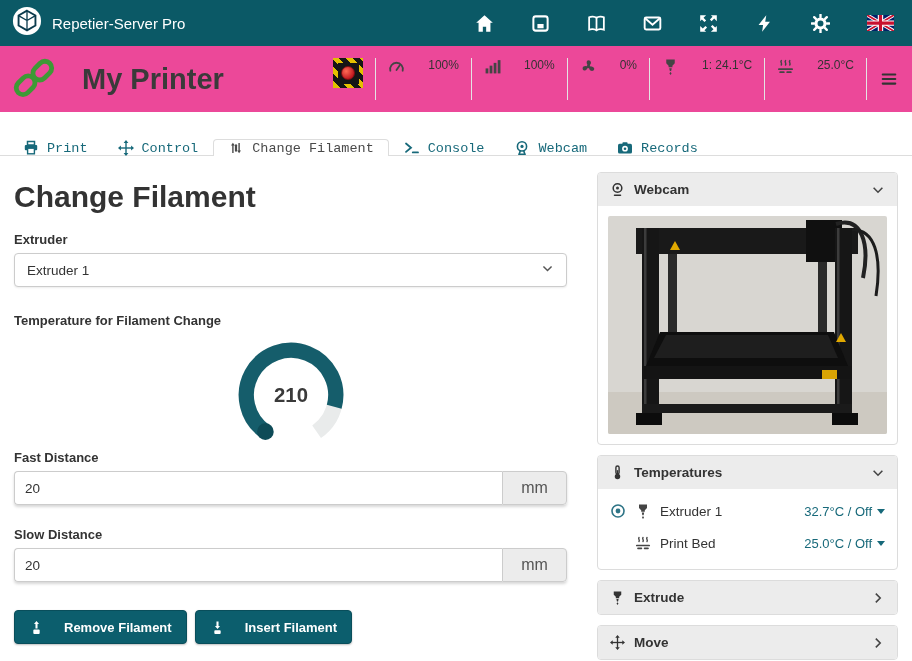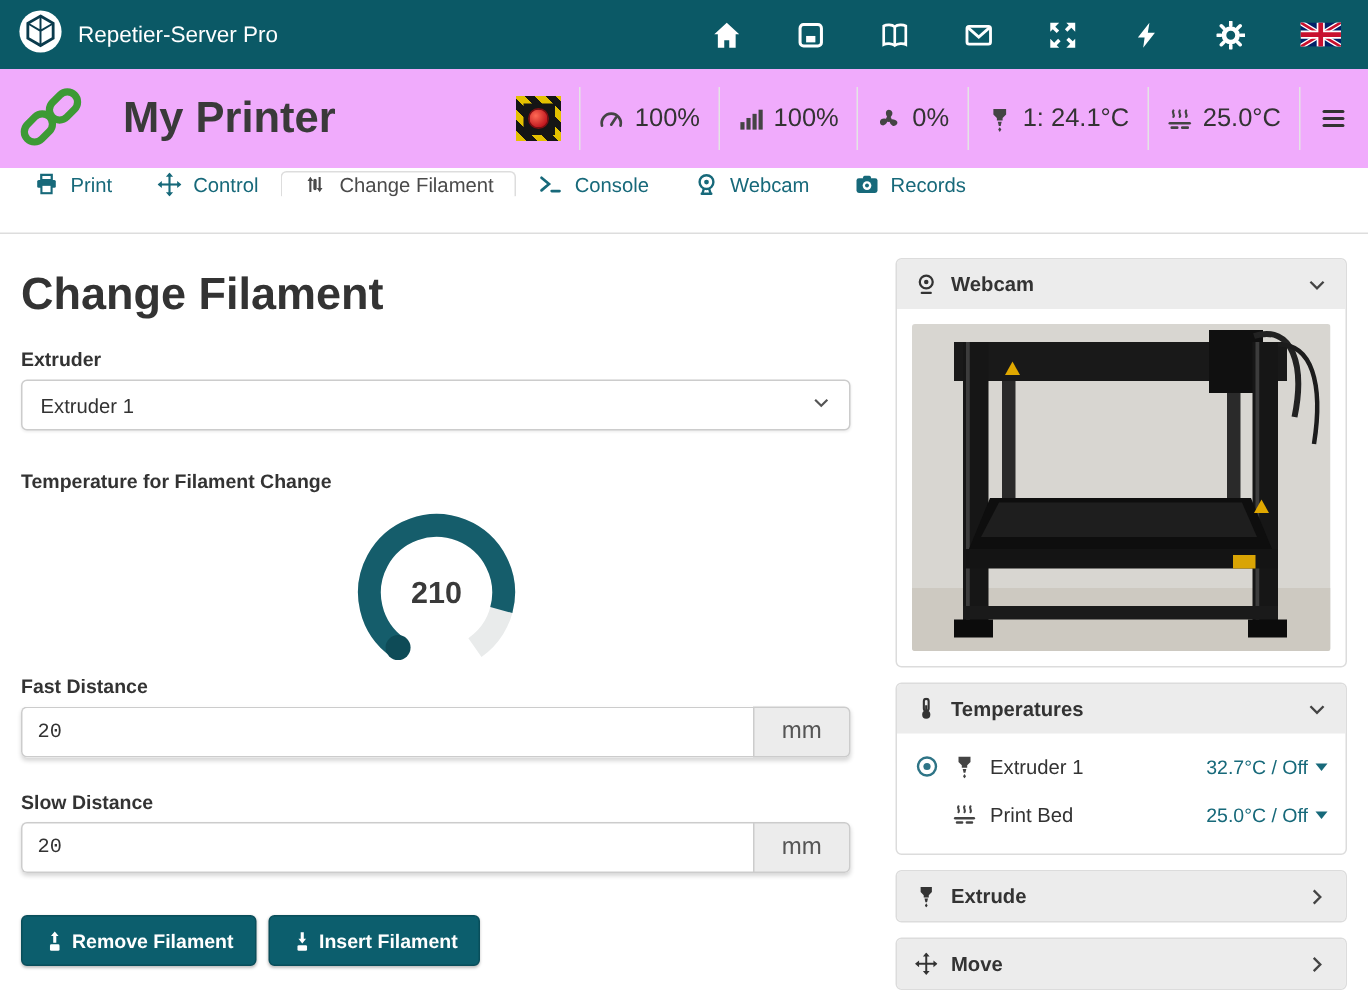--- a/index.html
+++ b/index.html
@@ -7,57 +7,57 @@
   body { font-family: "Liberation Sans", sans-serif; background: #fff; position: relative; }
 
   
   .navbar { height: 46px; background: #0b5966; display: flex; align-items: center; padding: 0 18px 0 12px; }
   .brand { color: #fff; font-size: 15px; font-weight: 400; margin-left: 10px; }
   .nav-icons { margin-left: auto; display: flex; align-items: center; gap: 37px; color: #fff; }
   .nav-icons .nico { width: 19px; height: 19px; display: block; cursor: pointer; }
   .nav-icons .flag { width: 27px; height: 17px; display: block; cursor: pointer; }
 
   
-  .pheader { height: 66px; display: flex; align-items: center; padding: 0 12px; background: #f0abfc; }
+  .pheader { height: 66px; display: flex; align-items: center; padding: 0 12px; background: #ec4899; }
   .chain { width: 46px; height: 46px; }
   .ptitle { font-size: 29px; font-weight: 700; color: #3a3a3a; margin-left: 24px; }
   .status { margin-left: auto; display: flex; align-items: center; }
-  .sitem { display: flex; align-items: center; gap: 7px; padding: 0 12px; height: 42px; border-left: 1px solid #e4e4e4; font-size: 17px; color: #333; cursor: pointer; }
+  .sitem { display: flex; align-items: flex-start; gap: 23px; padding: 0 12px; height: 42px; border-left: 1px solid #e4e4e4; font-size: 12px; color: #333; cursor: pointer; }
   .sitem.first { border-left: none; }
   .sico { width: 17px; height: 17px; color: #444; display: block; }
   .estop { width: 30px; height: 30px; background: repeating-linear-gradient(45deg, #e3c000 0 5px, #151515 5px 10px); display: flex; align-items: center; justify-content: center; cursor: pointer; }
   .estop-inner { width: 21px; height: 21px; background: #151515; display: flex; align-items: center; justify-content: center; }
   .estop-btn { width: 14px; height: 14px; border-radius: 50%; background: radial-gradient(circle at 35% 35%, #ff6a55, #c0181f 72%); border: 1px solid #7d0e12; }
   .menu-btn { padding: 0 2px 0 13px; border-left: 1px solid #e4e4e4; height: 42px; display: flex; align-items: center; color: #333; cursor: pointer; }
 
   
-  .tabs { display: flex; align-items: flex-start; border-bottom: 1px solid #ddd; padding: 2px 8px 0; height: 44px; }
+  .tabs { display: flex; align-items: flex-end; border-bottom: 1px solid #ddd; padding: 2px 8px 0; height: 44px; font-family: Liberation Mono, monospace; }
   .tab { display: flex; align-items: center; gap: 8px; padding: 0 14px; font-size: 13.5px; color: #17697a; cursor: pointer; border: 1px solid transparent; border-bottom: none; margin-bottom: -1px; border-radius: 4px 4px 0 0; }
   .tab.active { background: #fff; border-color: #ddd; color: #4a4a4a; font-weight: 400; position: relative; }
   .tab.active::after { content: ""; position: absolute; left: 0; right: 0; bottom: -1px; height: 1px; background: #fff; }
   .tico { width: 16px; height: 16px; display: block; }
 
   
   .content { display: flex; padding: 16px 14px 0; gap: 30px; align-items: flex-start; }
   .left { width: 553px; flex: none; }
   .right { width: 301px; flex: none; }
 
   .page-title { font-size: 30px; font-weight: 700; color: #333; margin: 8px 0 18px; }
   .field-label { font-size: 13px; font-weight: 700; color: #333; margin-bottom: 6px; }
 
   .select { height: 34px; border: 1px solid #ccc; border-radius: 4px; background: #fff; display: flex; align-items: center; justify-content: space-between; padding: 0 12px; font-size: 13.5px; color: #333; margin-bottom: 26px; cursor: pointer; box-shadow: 0 1px 2px rgba(0,0,0,.08); }
 
   .gauge-wrap { display: flex; justify-content: center; margin: 6px 0 6px; align-items: center; }
 
   .igroup { display: flex; border-radius: 4px; box-shadow: 0 2px 3px rgba(0,0,0,.16); margin-bottom: 22px; }
-  .igroup input { flex: 1; height: 34px; border: 1px solid #ccc; border-right: none; border-radius: 4px 0 0 4px; padding: 0 10px; font-size: 13.5px; color: #333; font-family: Liberation Mono, monospace; outline: none; background: #fff; }
+  .igroup input { flex: 1; height: 34px; border: 1px solid #ccc; border-right: none; border-radius: 4px 0 0 4px; padding: 0 10px; font-size: 13.5px; color: #333; font-family: Liberation Sans, sans-serif; outline: none; background: #fff; }
   .addon { width: 65px; background: #ececec; border: 1px solid #ccc; border-radius: 0 4px 4px 0; display: flex; align-items: center; justify-content: center; font-size: 16px; color: #555; }
 
   .btn-row { display: flex; gap: 8px; margin-top: 28px; }
-  .btn { display: flex; align-items: center; gap: 4px; background: #0c5e6d; border: 1px solid #094e5b; color: #fff; font-size: 13px; font-weight: 700; height: 34px; padding: 0 14px; border-radius: 4px; cursor: pointer; font-family: inherit; box-shadow: 0 1px 2px rgba(0,0,0,.25); }
+  .btn { display: flex; align-items: center; gap: 20px; background: #0c5e6d; border: 1px solid #094e5b; color: #fff; font-size: 13px; font-weight: 700; height: 34px; padding: 0 14px; border-radius: 4px; cursor: pointer; font-family: inherit; box-shadow: 0 1px 2px rgba(0,0,0,.25); }
   .bico { width: 15px; height: 15px; display: block; }
 
   
   .panel { border: 1px solid #dcdcdc; border-radius: 4px; background: #fff; margin-bottom: 10px; }
   .phead { background: #ececec; height: 33px; display: flex; align-items: center; gap: 9px; padding: 0 12px; font-size: 13.5px; font-weight: 700; color: #333; cursor: pointer; border-radius: 3px 3px 0 0; }
   .panel.collapsed .phead { border-radius: 3px; }
   .pico { width: 15px; height: 15px; color: #333; display: block; }
   .chev { margin-left: auto; width: 14px; height: 14px; display: block; }
   .webcam-body { padding: 10px; }
   .webcam-body svg { display: block; width: 279px; height: 218px; border-radius: 2px; }

